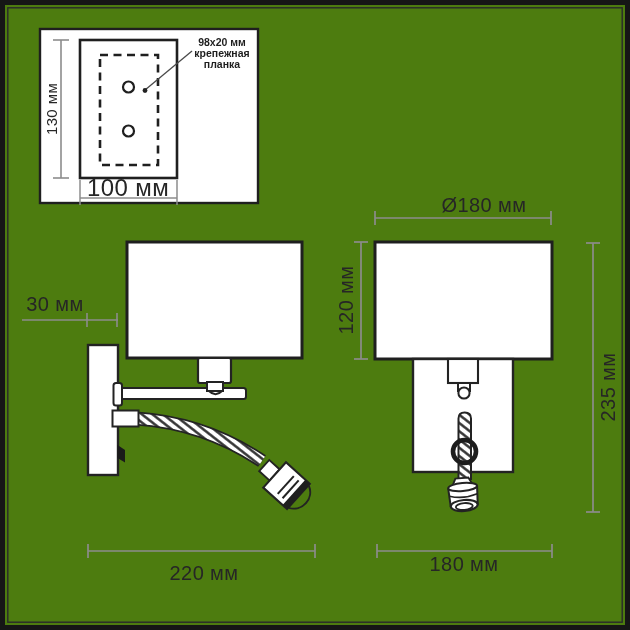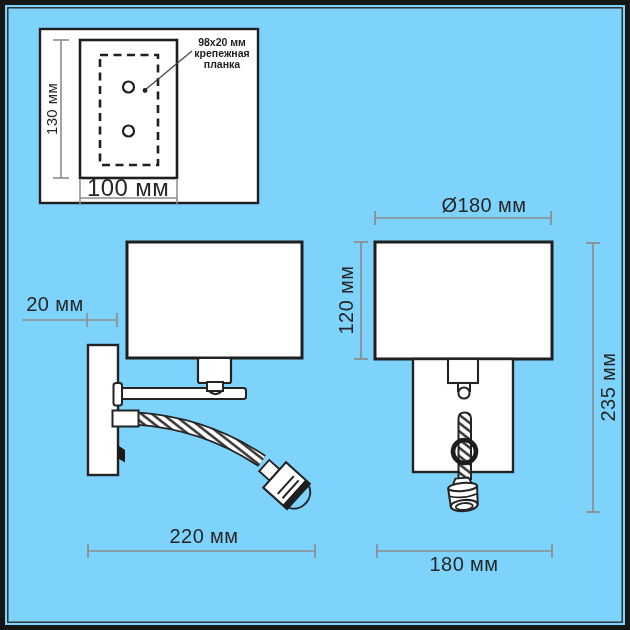--- a/index.html
+++ b/index.html
@@ -1,17 +1,17 @@
 <!DOCTYPE html>
 <html><head>
 <meta charset="utf-8">
 <style>
   html,body{margin:0;padding:0;background:#e8e8e8;}
   .stage{
-    position:relative;width:630px;height:630px;background:#7dd3fc;
+    position:relative;width:630px;height:630px;background:#4d7c0f;
     font-family:"Liberation Sans", sans-serif;overflow:hidden;
   }
   .stage svg{position:absolute;left:0;top:0;}
   .lbl{
     position:absolute;color:#262626;white-space:nowrap;
     transform:translate(-50%,-50%);letter-spacing:.4px;
     font-family:"Liberation Sans", sans-serif;
   }
   .lbl.rot{transform:translate(-50%,-50%) rotate(-90deg);}
   .sz20{font-size:20px;}
@@ -180,21 +180,21 @@
 
 <div class="callout">
   <span>98x20 мм</span>
   <span>крепежная</span>
   <span>планка</span>
 </div>
 
 <div class="lbl rot sz15" style="left:51px;top:109px;">130 мм</div>
 <div class="lbl sz18" style="left:128px;top:188px;">100 мм</div>
 
-<div class="lbl sz20" style="left:55px;top:304px;">20 мм</div>
-<div class="lbl sz20" style="left:204px;top:536px;text-align:right;">220 мм</div>
+<div class="lbl sz20" style="left:55px;top:304px;">30 мм</div>
+<div class="lbl sz20" style="left:204px;top:573px;text-align:right;">220 мм</div>
 
 <div class="lbl sz20" style="left:463px;top:205px;margin-left:21px;">Ø180 мм</div>
 <div class="lbl rot sz20" style="left:346px;top:300px;">120 мм</div>
 <div class="lbl rot sz20" style="left:608px;top:387px;">235 мм</div>
 <div class="lbl sz20" style="left:464px;top:564px;">180 мм</div>
 
 </div>
 
 </body></html>

